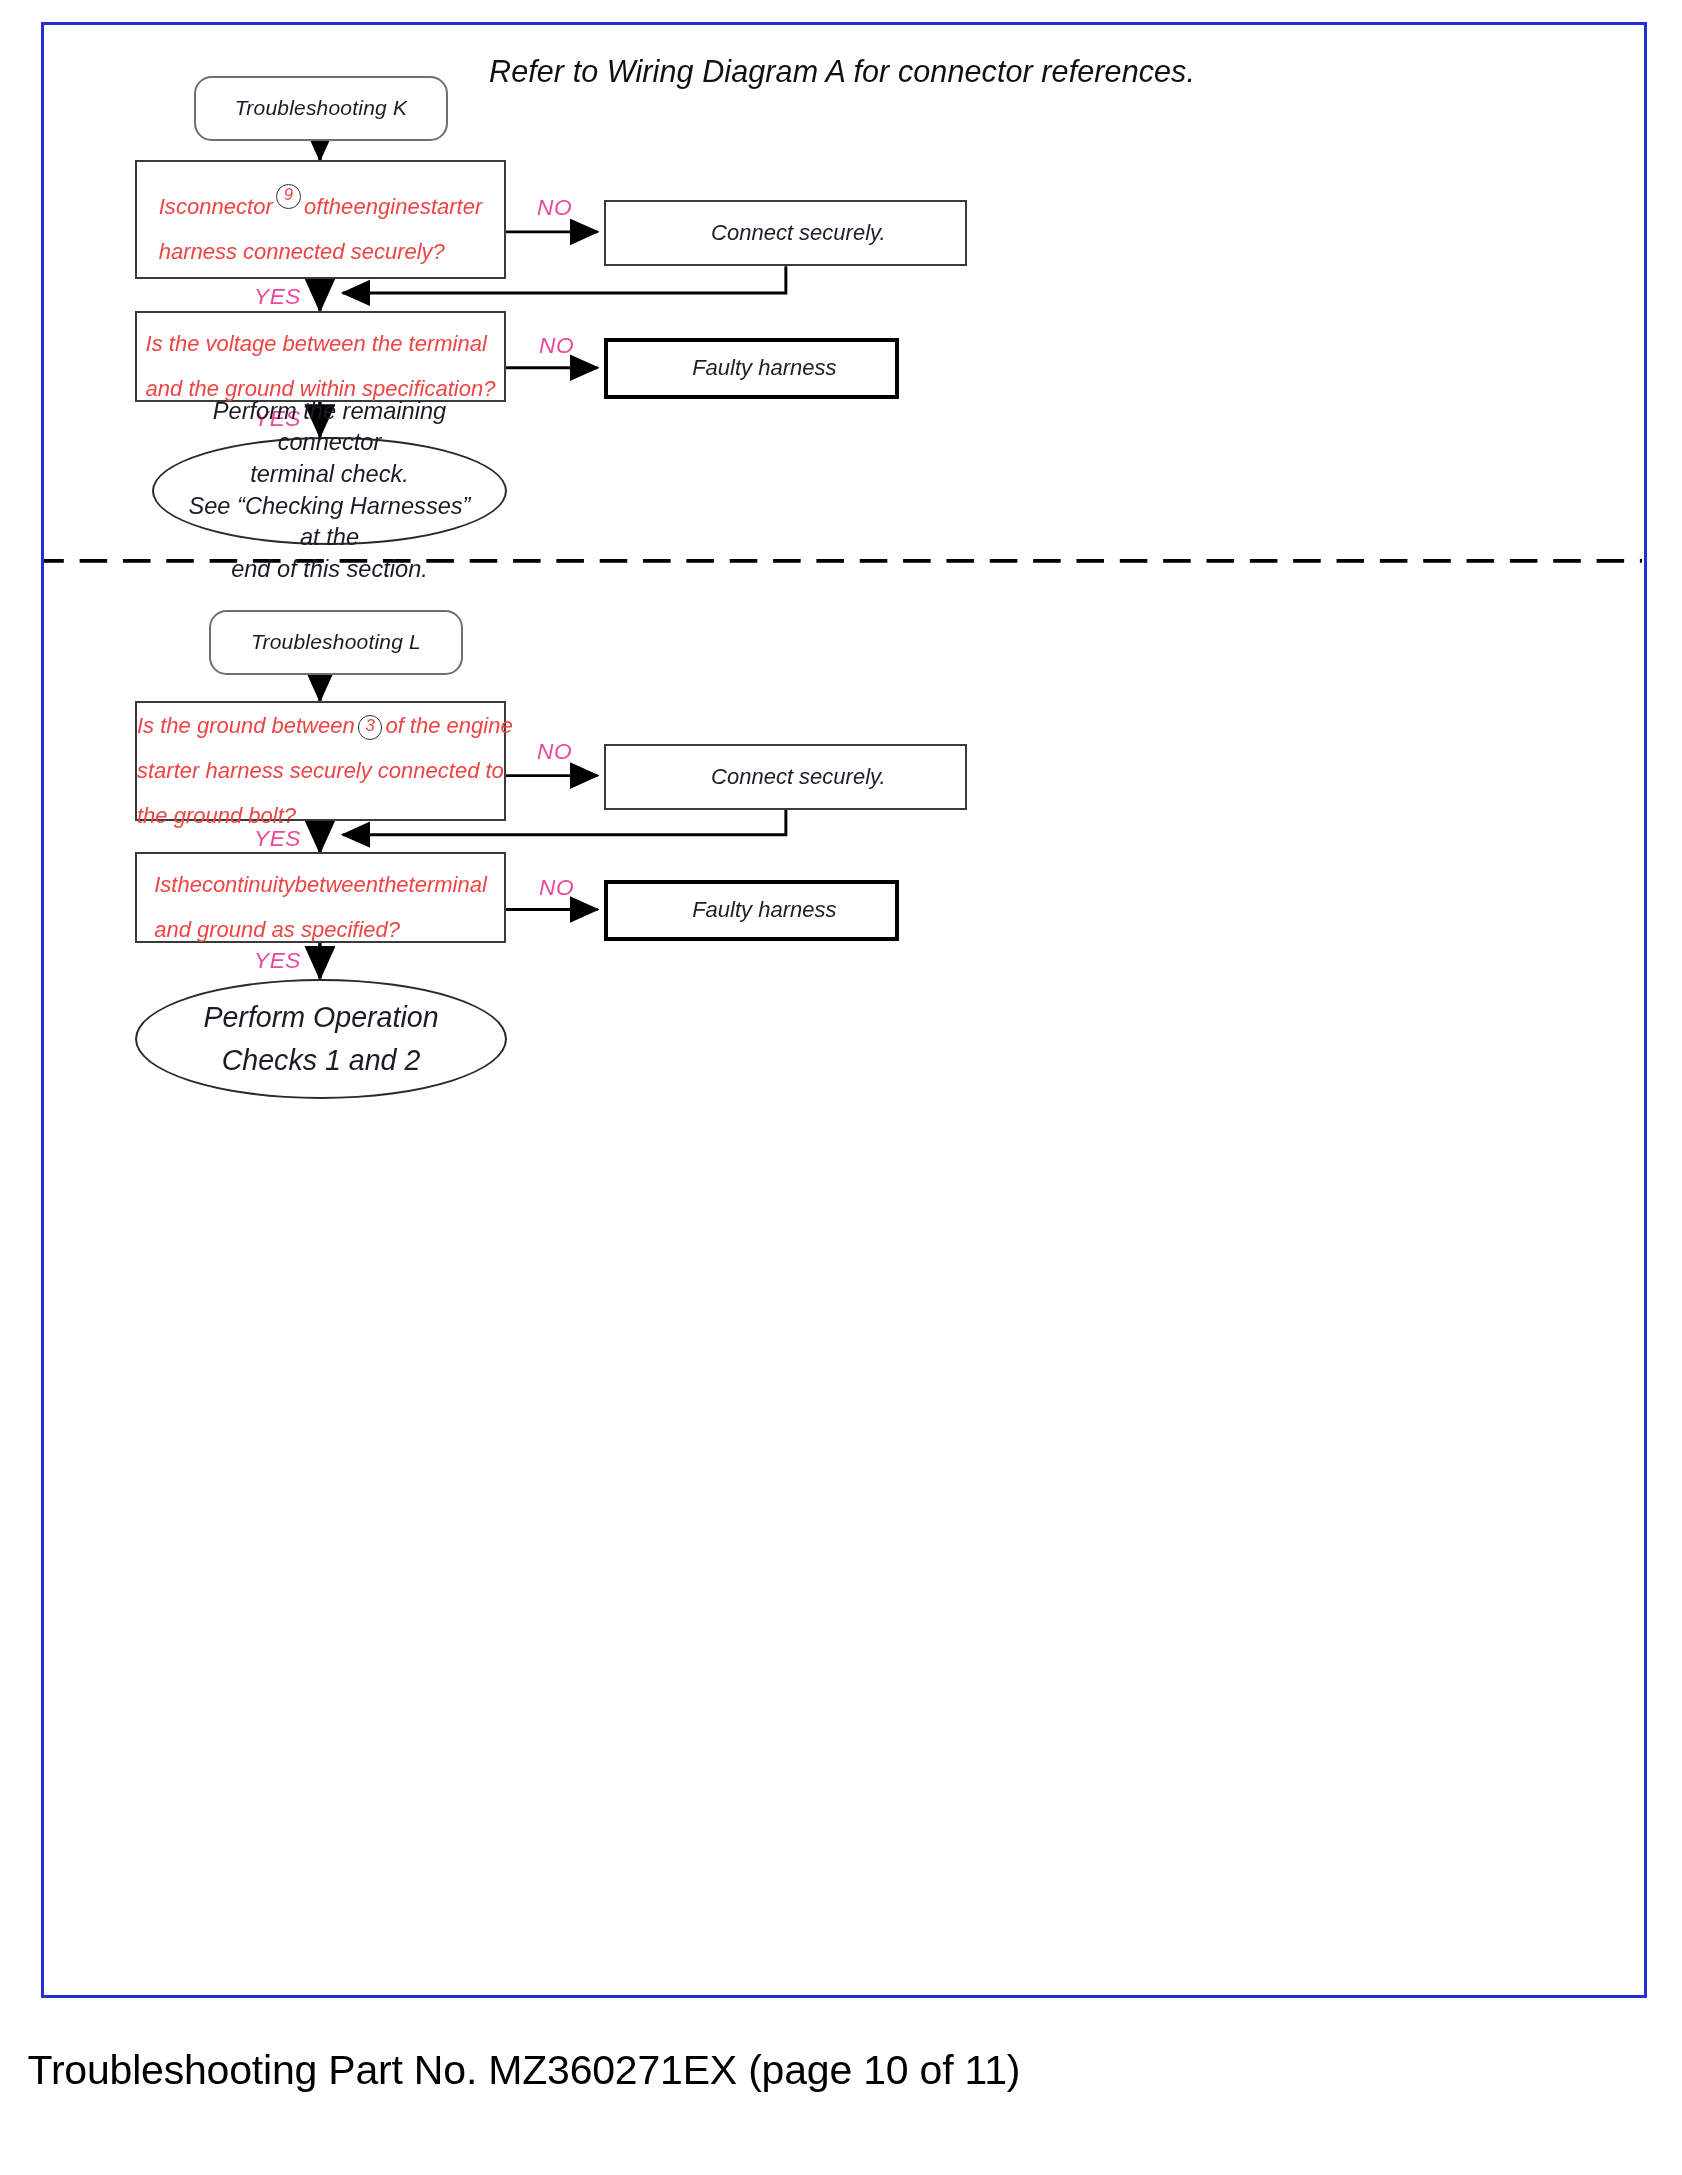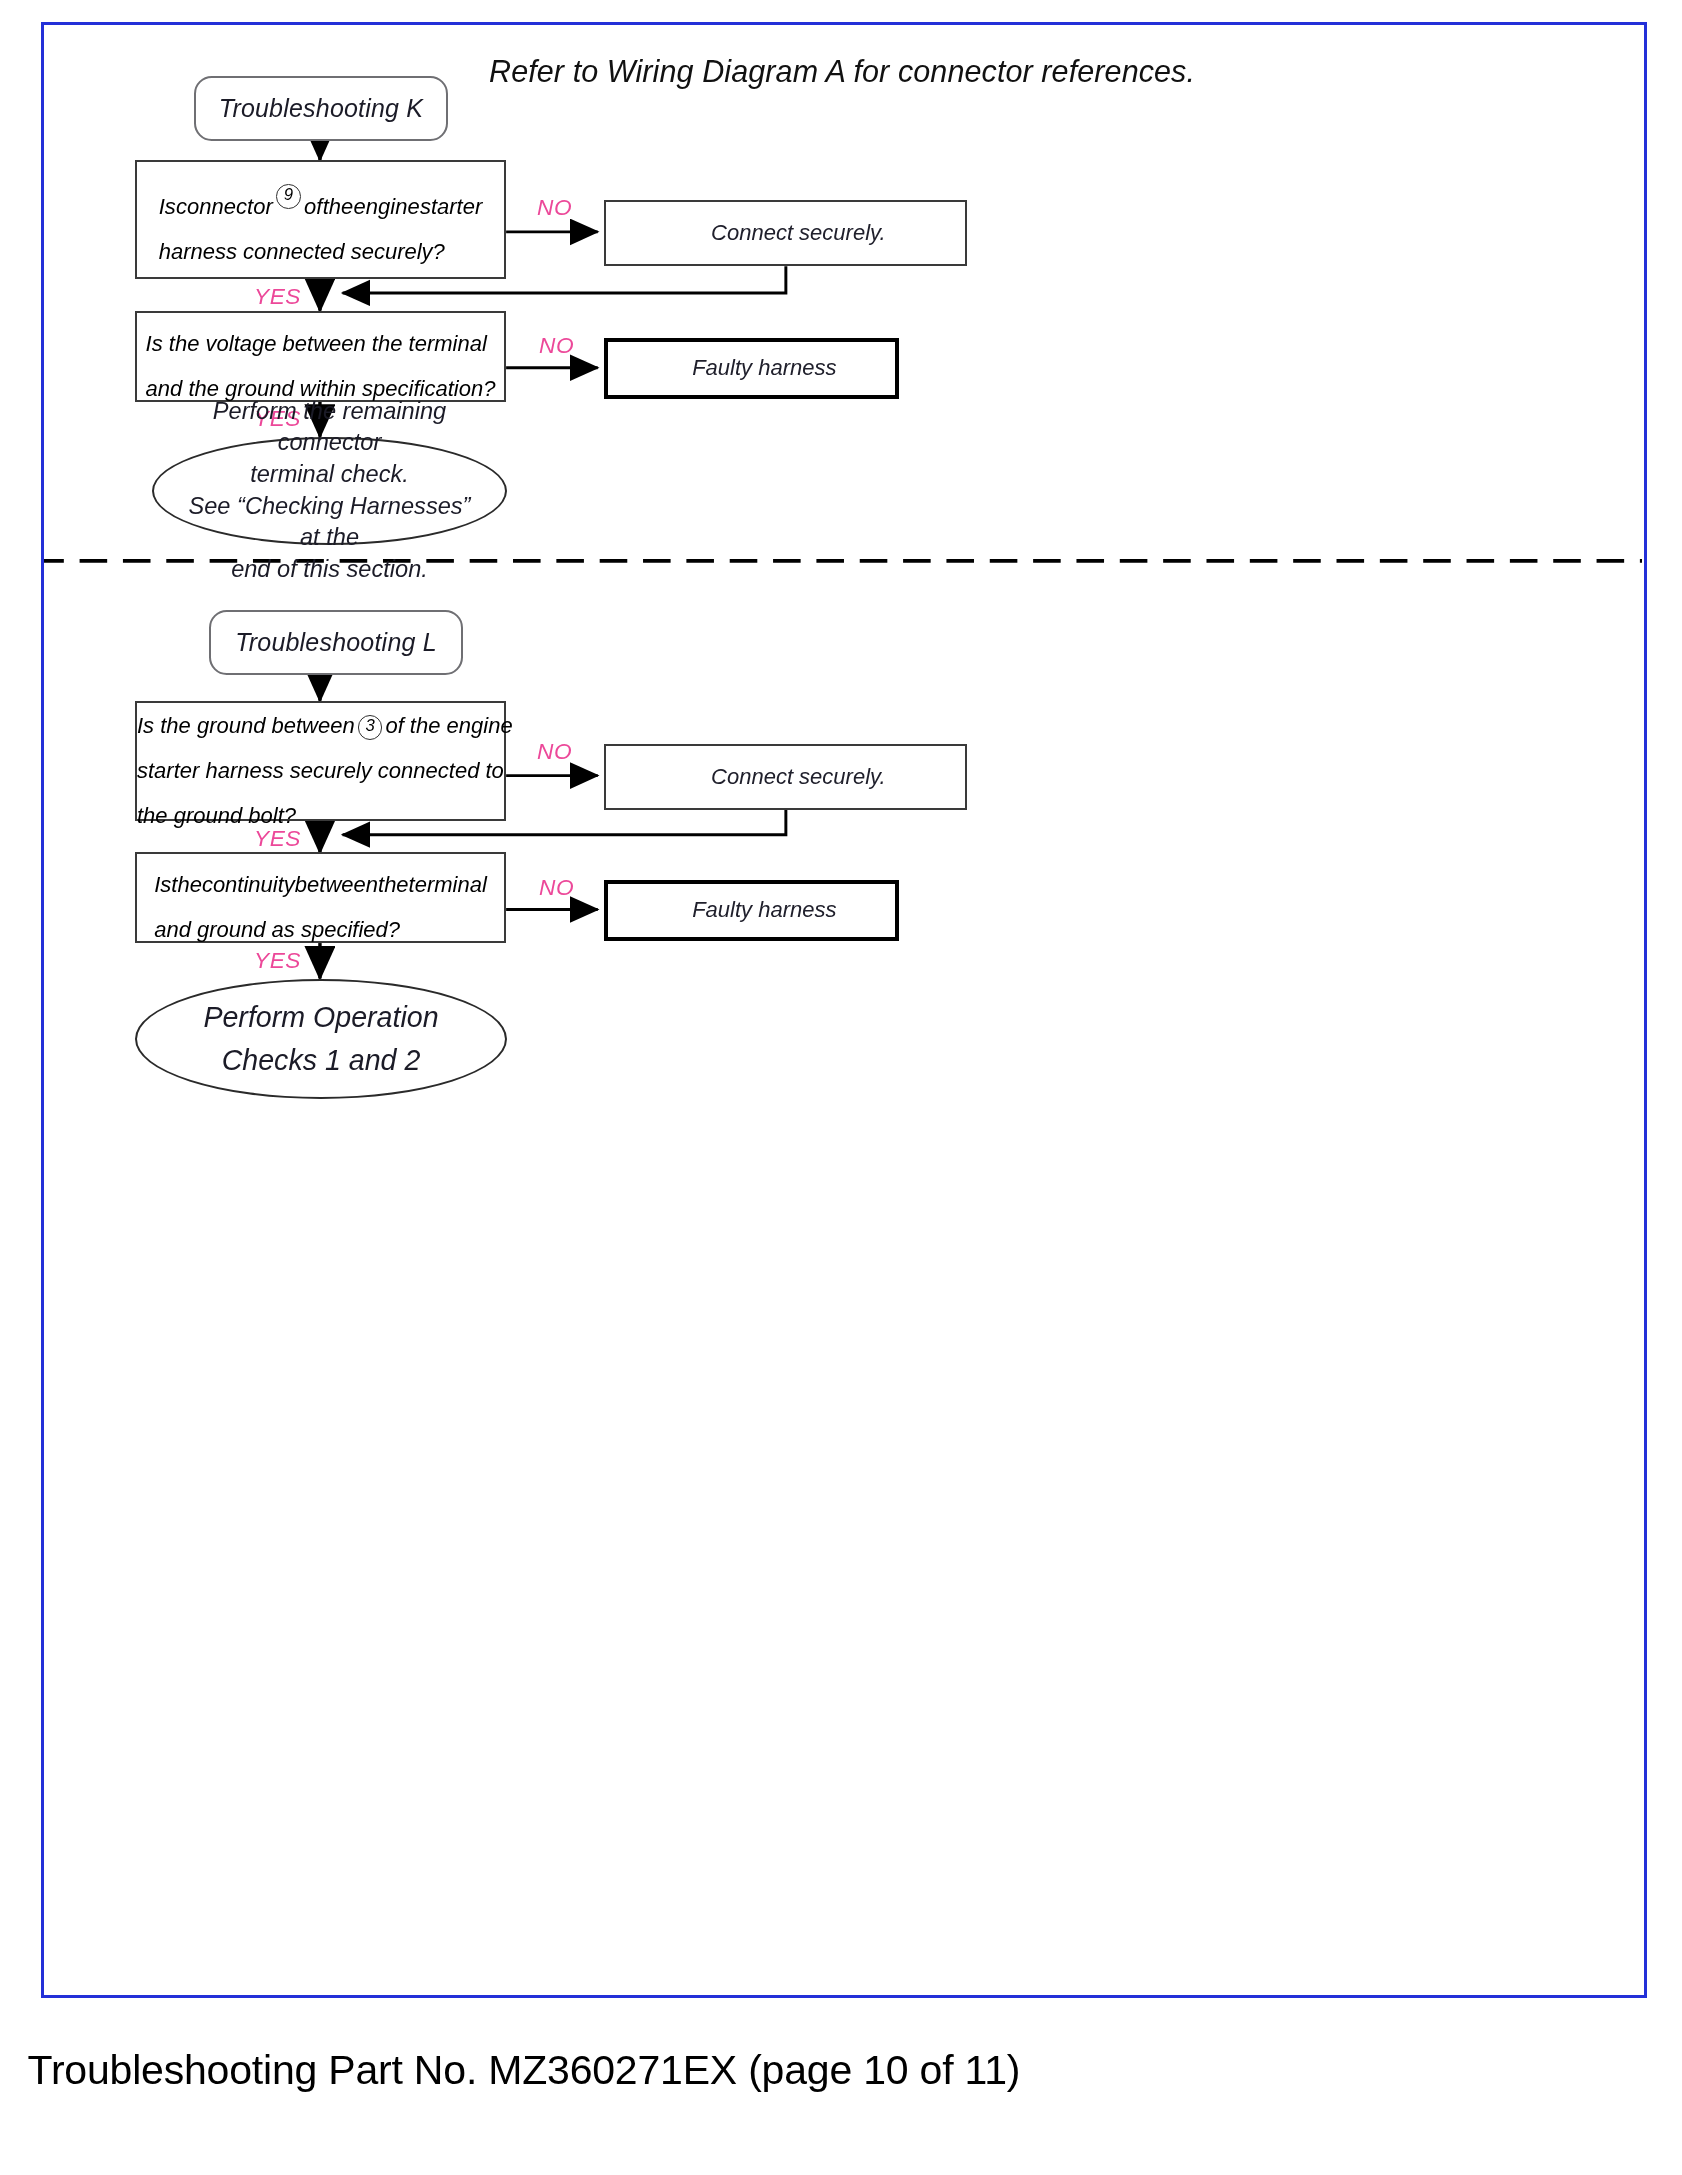--- a/index.html
+++ b/index.html
@@ -12,36 +12,36 @@
   .svg-layer{position:absolute;left:0;top:0;width:1598px;height:1976px;pointer-events:none;}
 
   
   .node{position:absolute;box-sizing:border-box;display:flex;align-items:center;justify-content:center;background:#fff;}
   .node-text{width:100%;text-align:center;color:#1b1b27;line-height:1.45;}
 
   
   .stadium{
     border:2px solid #6f6f73;border-radius:17.7px;
   }
-  .stadium .node-text{font-size:25px;letter-spacing:0.2px;}
+  .stadium .node-text{font-size:21px;letter-spacing:0.2px;}
 
   
   .oval{
     border:2px solid #2a2a2a;border-radius:50%/50%;
   }
 
   .rect{border:2px solid #3a3a3a;}
   .rect .node-text{font-size:21.7px;}
 
   .rect-bold{border:4.9px solid #000;}
   .rect-bold .node-text{font-size:22.7px;}
 
   
   .qbox .node-text{
-    text-align:left;padding:0 21.7px;font-size:22px;line-height:2.05;color:#000000;margin-top:20px;
+    text-align:left;padding:0 21.7px;font-size:22px;line-height:2.05;color:#ef4444;margin-top:20px;
   }
   .qbox .ln{display:block;white-space:nowrap;}
   .qbox .ln.spread{
     display:flex;justify-content:space-between;
   }
 
   .action .node-text{text-align:center;padding-left:25.6px;font-size:22px;color:#20202c;}
 
   .circled{
     display:inline-block;border:1.6px solid #303030;border-radius:50%;

